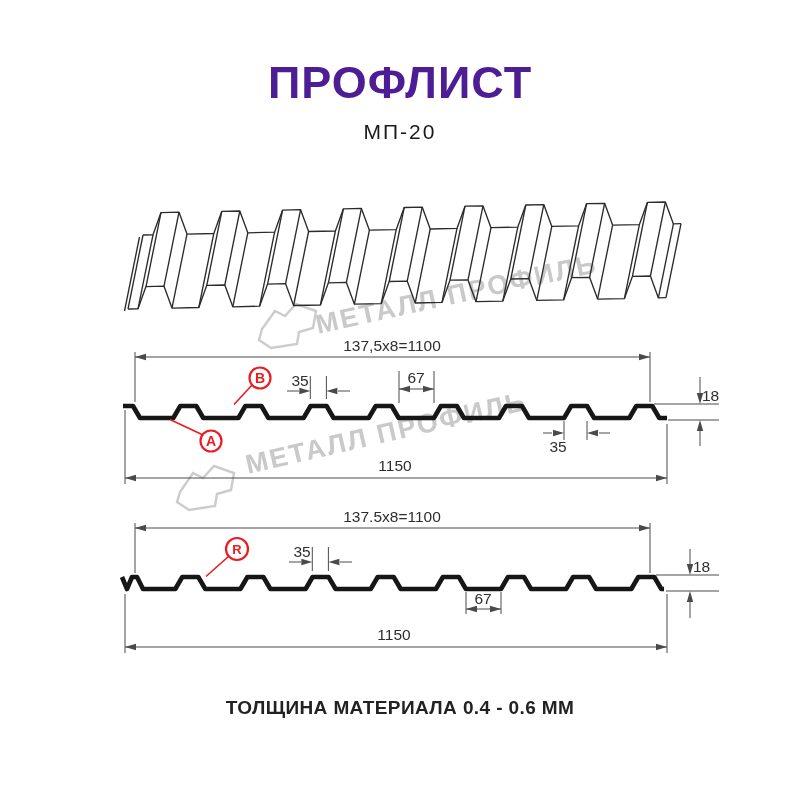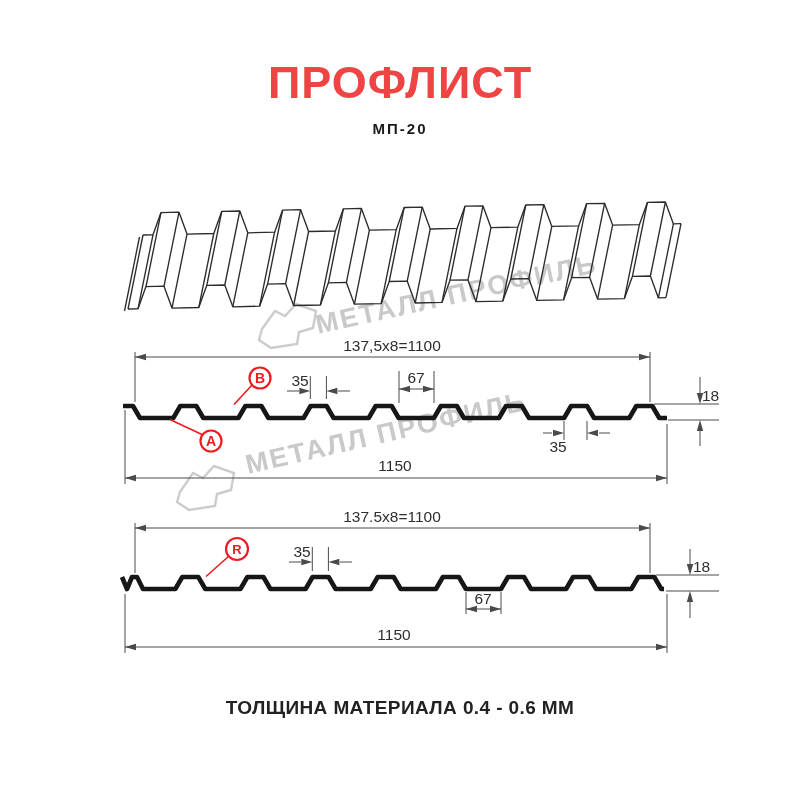--- a/index.html
+++ b/index.html
@@ -1,21 +1,21 @@
 <!DOCTYPE html>
 <html><head>
 <meta charset="utf-8">
 <style>
   html,body{margin:0;padding:0;background:#ffffff;}
   .stage{position:relative;width:800px;height:800px;background:#ffffff;overflow:hidden;
          font-family:"Liberation Sans",sans-serif;}
   .title{position:absolute;top:57px;left:0;width:100%;text-align:center;
-         font-size:45px;font-weight:bold;letter-spacing:1px;color:#ef4444;}
+         font-size:45px;font-weight:bold;letter-spacing:1px;color:#4c1d95;}
   .subtitle{position:absolute;top:120px;left:0;width:100%;text-align:center;
-         font-size:15px;font-weight:bold;letter-spacing:2px;color:#1a1a1a;}
+         font-size:21px;font-weight:normal;letter-spacing:2px;color:#1a1a1a;}
   .footer{position:absolute;top:697px;left:0;width:100%;text-align:center;
          font-size:19px;font-weight:bold;letter-spacing:0.4px;color:#222222;}
   svg.draw{position:absolute;left:0;top:0;}
   .profile{fill:none;stroke:#161616;stroke-width:4.6;stroke-linejoin:round;stroke-linecap:butt;}
   .dim{stroke:#4a4a4a;stroke-width:1;fill:none;}
   .ah{fill:#4a4a4a;stroke:none;}
   .dimtxt{font-size:15.5px;fill:#2e2e2e;font-family:"Liberation Sans",sans-serif;}
   .redln{stroke:#ec1b21;stroke-width:1.6;fill:none;}
   .redcirc{stroke:#ec1b21;stroke-width:2.2;fill:#ffffff;}
   .redtxt{fill:#ec1b21;font-weight:bold;font-size:14px;font-family:"Liberation Sans",sans-serif;}

